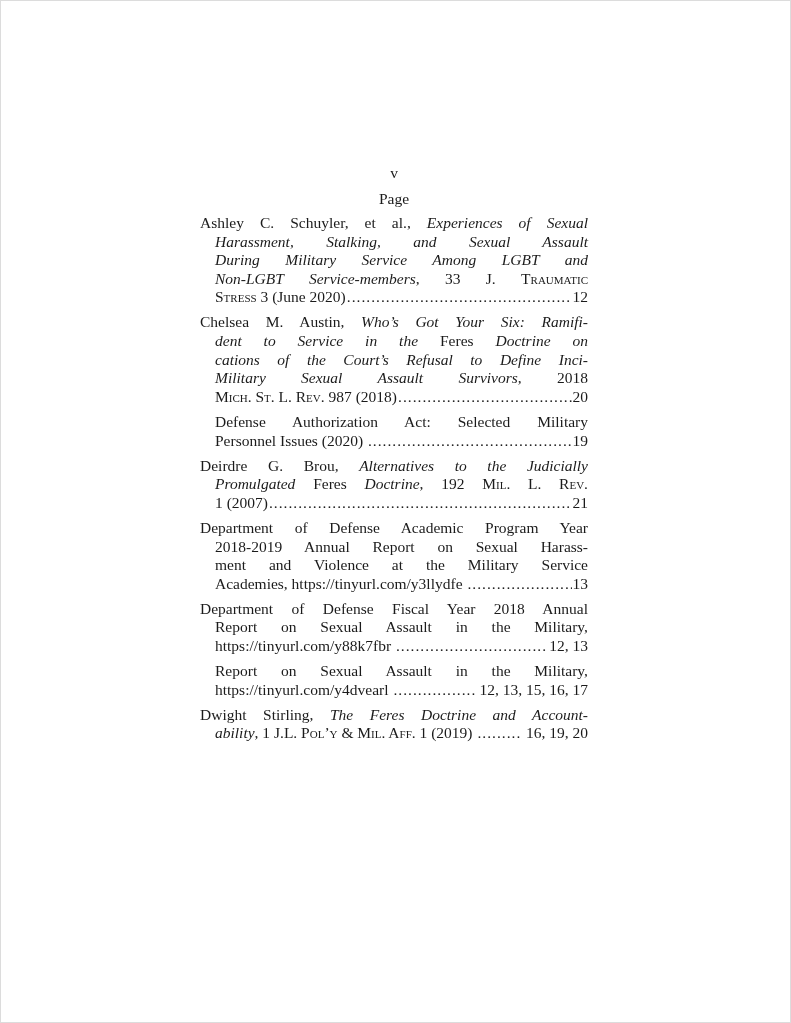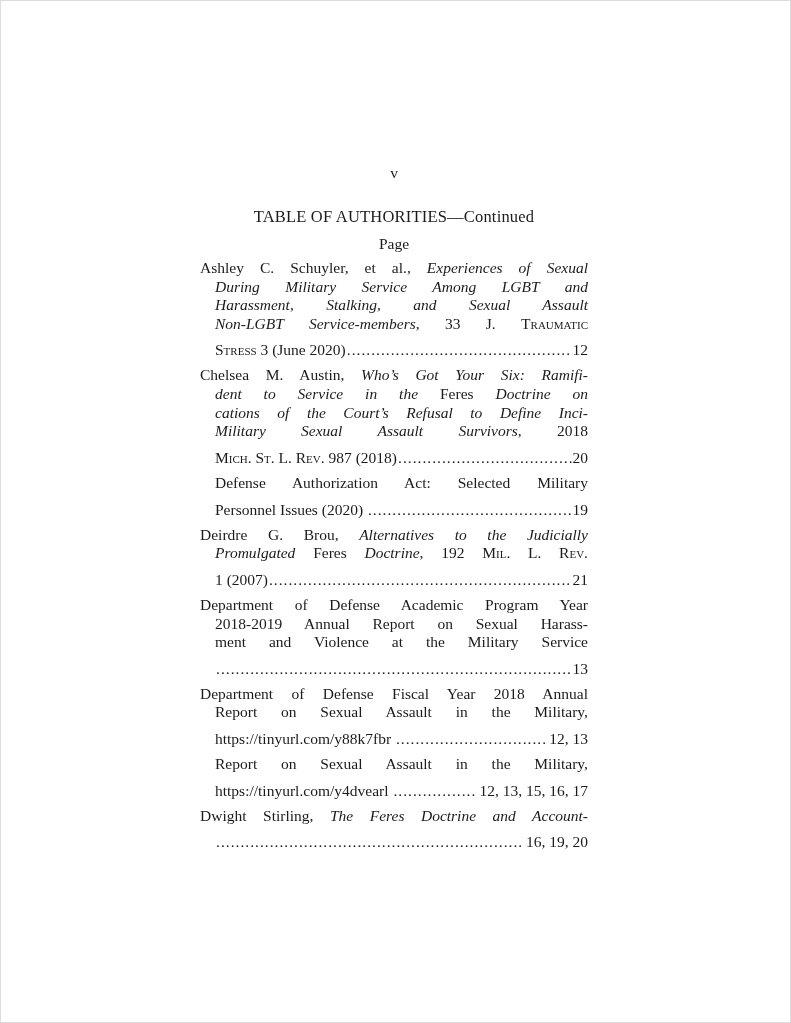--- a/index.html
+++ b/index.html
@@ -15,40 +15,39 @@
   }
   .content{position:absolute;left:199px;top:163px;width:388px;}
   .folio{text-align:center;font-size:15.5px;line-height:18px;}
   .toa-title{margin-top:24px;text-align:center;font-size:16.5px;letter-spacing:.2px;line-height:21px;}
   .page-label{margin-top:7px;text-align:center;font-size:15.5px;line-height:19px;}
   .entries{margin-top:6px;font-size:15.5px;line-height:18.6px;}
   .entry{margin-bottom:6.5px;}
   .line{padding-left:15px;}
   .line.noindent{padding-left:0;}
   .jl{text-align:justify;text-align-last:justify;}
-  .last{display:flex;align-items:baseline;margin-top:8px;}
+  .last{display:flex;align-items:baseline;}
   .last .txt{white-space:pre;}
   .dots{flex:1 1 0;min-width:0;overflow:hidden;white-space:nowrap;letter-spacing:1px;margin:0 1px;}
   .pg{white-space:pre;text-align:right;}
   .it{font-style:italic;}
   .sc{font-variant:small-caps;}
 </style>
 </head>
 <body>
 
 <div class="page">
   <div class="content">
     <div class="folio">v</div>
-    <div class="toa-title">TABLE OF AUTHORITIES—Continued</div>
     <div class="page-label">Page</div>
     <div class="entries">
         <div class="entry">
           <div class="line noindent jl"><span>Ashley C. Schuyler, et al., </span><span class="it">Experiences of Sexual</span></div>
+          <div class="line jl"><span class="it">Harassment, Stalking, and Sexual Assault</span></div>
           <div class="line jl"><span class="it">During Military Service Among LGBT and</span></div>
-          <div class="line jl"><span class="it">Harassment, Stalking, and Sexual Assault</span></div>
           <div class="line jl"><span class="it">Non-LGBT Service-members</span><span>, 33 J. </span><span class="sc">Traumatic</span></div>
           <div class="line last">
             <span class="txt"><span class="sc">Stress</span><span> 3 (June 2020)</span></span>
             <span class="dots">................................................................................................................................................................</span>
             <span class="pg">12</span>
           </div>
         </div>
         <div class="entry">
           <div class="line noindent jl"><span>Chelsea M. Austin, </span><span class="it">Who’s Got Your Six: Ramifi-</span></div>
           <div class="line jl"><span class="it">dent to Service in the </span><span>Feres </span><span class="it">Doctrine on</span></div>
@@ -75,20 +74,21 @@
             <span class="txt"><span>1 (2007)</span></span>
             <span class="dots">................................................................................................................................................................</span>
             <span class="pg">21</span>
           </div>
         </div>
         <div class="entry">
           <div class="line noindent jl"><span>Department of Defense Academic Program Year</span></div>
           <div class="line jl"><span>2018-2019 Annual Report on Sexual Harass-</span></div>
           <div class="line jl"><span>ment and Violence at the Military Service</span></div>
           <div class="line last">
+            <span class="txt"><span>Academies, https://tinyurl.com/y3llydfe </span></span>
             <span class="dots">................................................................................................................................................................</span>
             <span class="pg">13</span>
           </div>
         </div>
         <div class="entry">
           <div class="line noindent jl"><span>Department of Defense Fiscal Year 2018 Annual</span></div>
           <div class="line jl"><span>Report on Sexual Assault in the Military,</span></div>
           <div class="line last">
             <span class="txt"><span>https://tinyurl.com/y88k7fbr </span></span>
             <span class="dots">................................................................................................................................................................</span>
@@ -99,19 +99,20 @@
           <div class="line jl"><span>Report on Sexual Assault in the Military,</span></div>
           <div class="line last">
             <span class="txt"><span>https://tinyurl.com/y4dvearl </span></span>
             <span class="dots">................................................................................................................................................................</span>
             <span class="pg"> 12, 13, 15, 16, 17</span>
           </div>
         </div>
         <div class="entry">
           <div class="line noindent jl"><span>Dwight Stirling, </span><span class="it">The Feres Doctrine and Account-</span></div>
           <div class="line last">
+            <span class="txt"><span class="it">ability</span><span>, 1 J.L. </span><span class="sc">Pol’y</span><span> &amp; </span><span class="sc">Mil. Aff.</span><span> 1 (2019) </span></span>
             <span class="dots">................................................................................................................................................................</span>
             <span class="pg"> 16, 19, 20</span>
           </div>
         </div>
       </div>
   </div>
 </div>
 
 </body></html>

